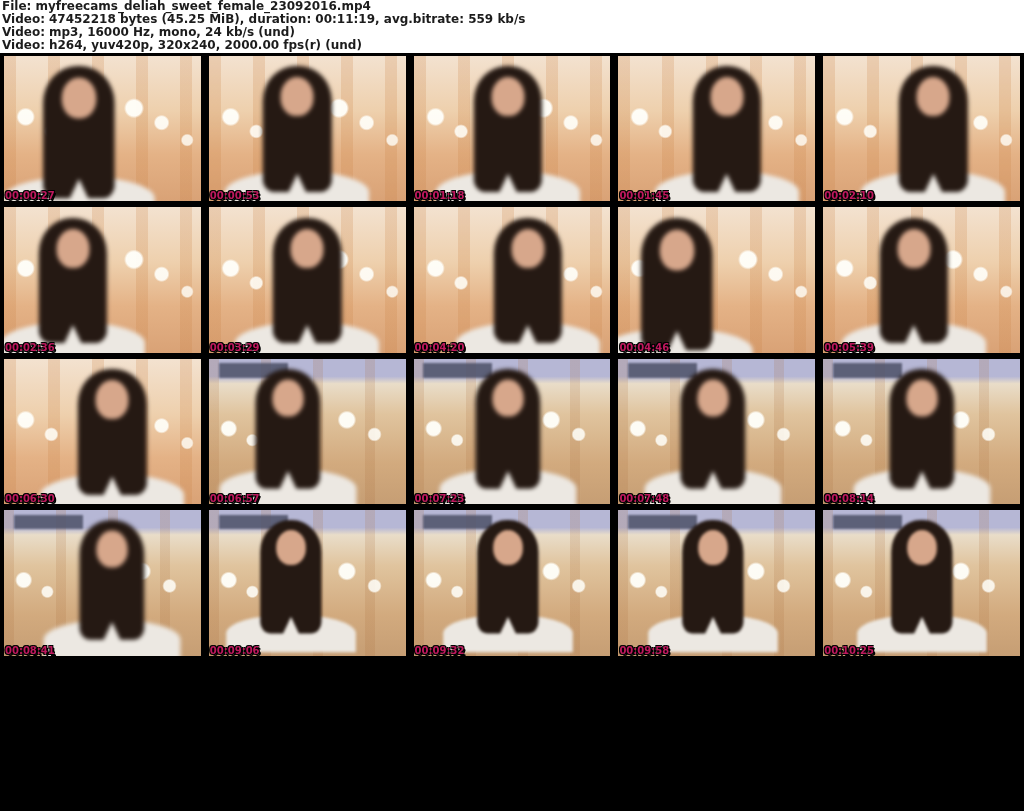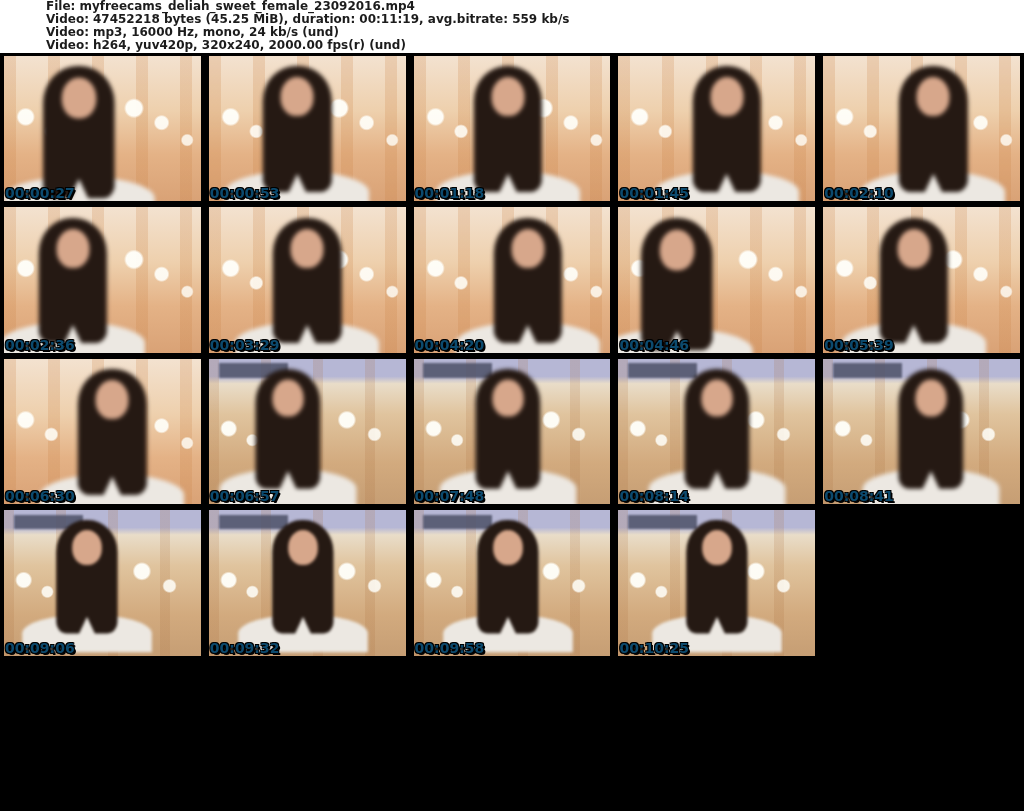--- a/index.html
+++ b/index.html
@@ -8,21 +8,21 @@
     background:#000;font-family:"DejaVu Sans","Liberation Sans",sans-serif;
   }
   
   .header{
     position:absolute;top:0;left:0;width:1024px;height:53px;
     background:#ffffff;color:#1c1c1c;
     font-size:12px;font-weight:bold;line-height:13px;
     padding:0 0 0 2px;box-sizing:border-box;
   }
   .header .line{white-space:nowrap;}
-  .header .lbl{margin-right:4px;margin-left:44px;}
+  .header .lbl{margin-right:4px;}
   
   .grid{
     position:absolute;top:53px;left:0;width:1024px;height:758px;
     background:#000;box-sizing:border-box;
     display:grid;grid-template-columns:repeat(5,1fr);grid-template-rows:repeat(5,1fr);
     column-gap:4px;row-gap:2px;padding:1px 2px 2px 2px;
   }
   .cell{
     position:relative;border:2px solid #000;overflow:hidden;background:#e8c9a8;
   }
@@ -73,21 +73,21 @@
     clip-path:polygon(50% 0,100% 100%,0 100%);
   }
   .fig .face{
     position:absolute;left:50%;top:8%;width:27%;height:28%;
     transform:translateX(-50%);background:#d7a78b;
     border-radius:50% 50% 46% 46%;
   }
   
   .ts{
     position:absolute;left:1px;bottom:0;
-    font-size:14px;font-weight:bold;color:#0c4a6e;
+    font-size:10px;font-weight:bold;color:#be185d;
     font-family:"DejaVu Sans","Liberation Sans",sans-serif;
     text-shadow:-1px -1px 0 #000,1px -1px 0 #000,-1px 1px 0 #000,1px 1px 0 #000,2px 2px 0 #000;
   }
 </style>
 </head>
 <body>
 
 <div class="header">
   <div class="line"><span class="lbl">File:</span><span>myfreecams_deliah_sweet_female_23092016.mp4</span></div>
   <div class="line"><span class="lbl">Video:</span><span>47452218 bytes (45.25 MiB), duration: 00:11:19, avg.bitrate: 559 kb/s</span></div>
@@ -230,20 +230,31 @@
     </div>
     <div class="cell beach" style="--x: 48%; --s: 0.95;">
       <div class="art">
         <div class="fig">
           <div class="shoulders"></div>
           <div class="hair"></div>
           <div class="chest"></div>
           <div class="face"></div>
         </div>
       </div>
+      <div class="ts">00:07:23</div>
+    </div>
+    <div class="cell beach" style="--x: 48%; --s: 0.95;">
+      <div class="art">
+        <div class="fig">
+          <div class="shoulders"></div>
+          <div class="hair"></div>
+          <div class="chest"></div>
+          <div class="face"></div>
+        </div>
+      </div>
       <div class="ts">00:07:48</div>
     </div>
     <div class="cell beach" style="--x: 50%; --s: 0.95;">
       <div class="art">
         <div class="fig">
           <div class="shoulders"></div>
           <div class="hair"></div>
           <div class="chest"></div>
           <div class="face"></div>
         </div>

